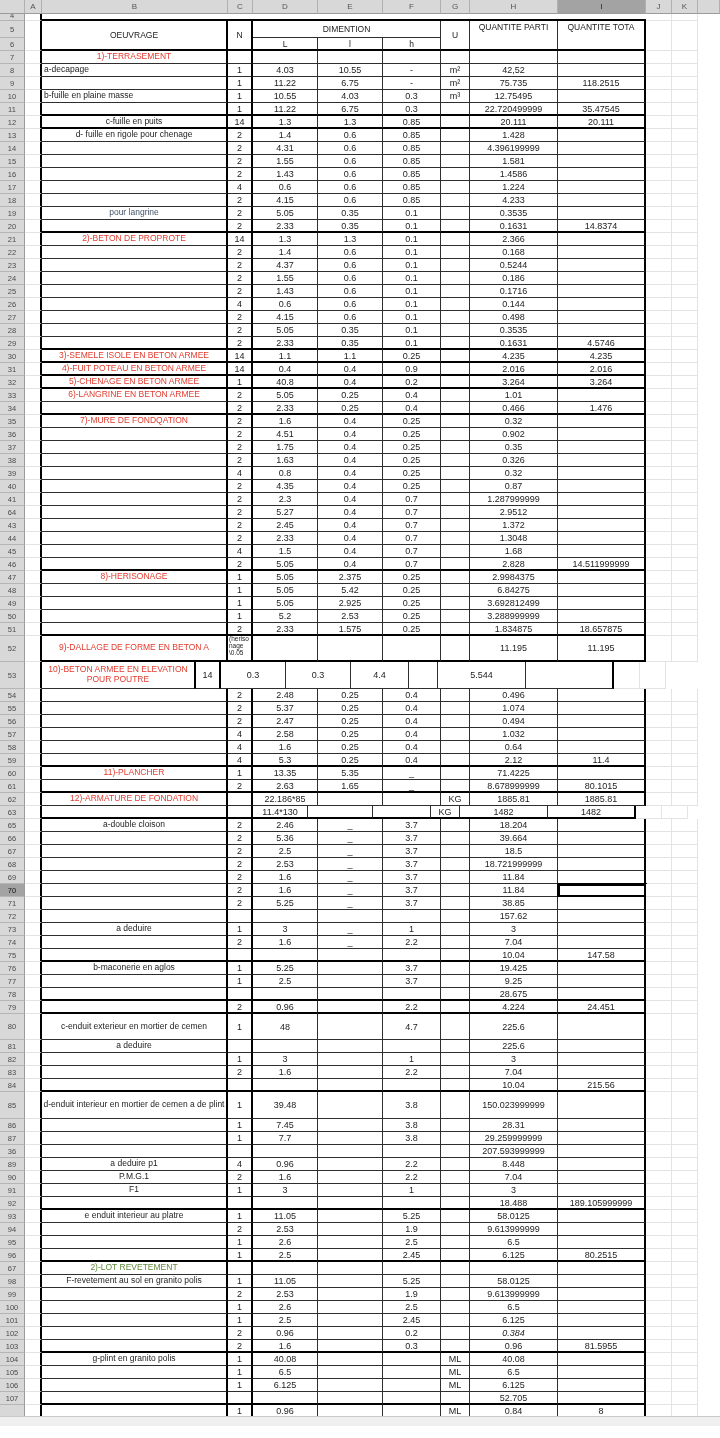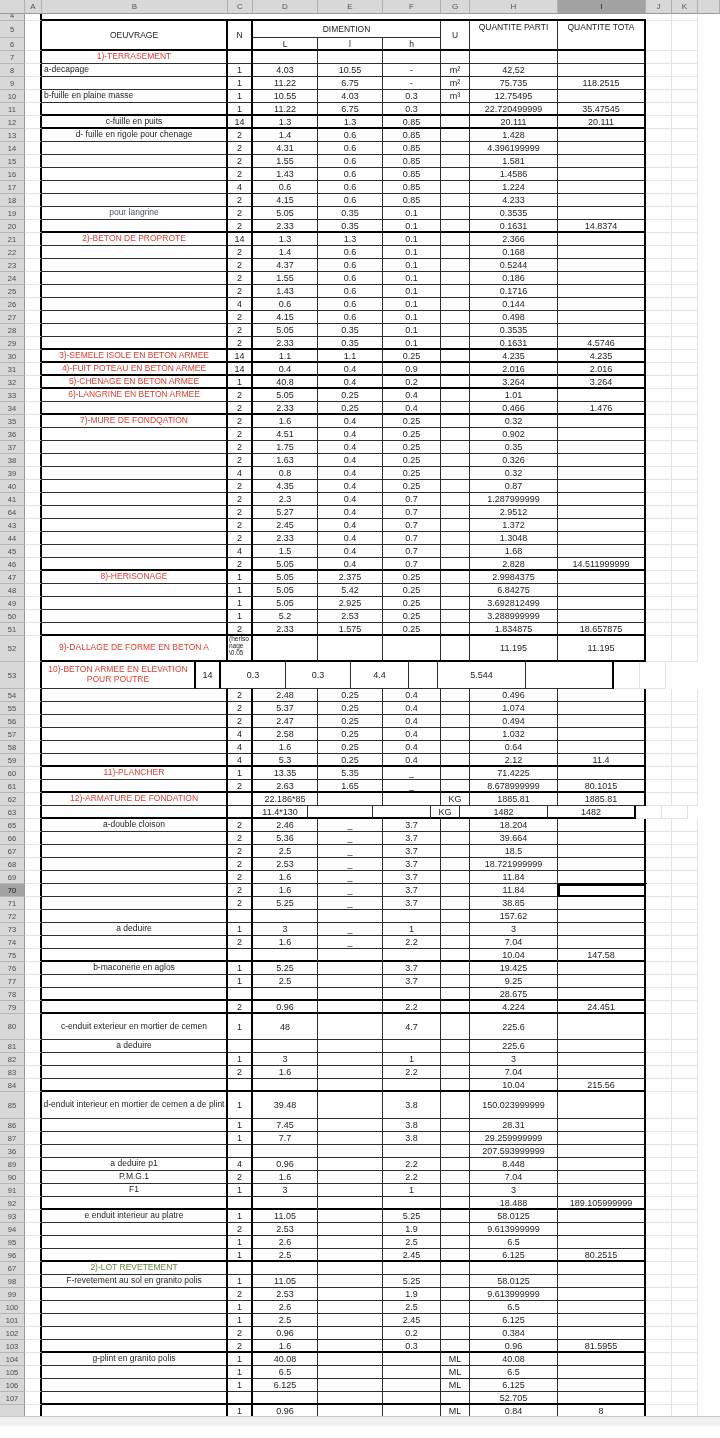--- a/index.html
+++ b/index.html
@@ -1511,21 +1511,21 @@
       </div>
       <div class="row" style="height: 13px;">
         <div class="gut">102</div>
         <div class="cell lt aedge" style="width: 17px;"></div>
         <div class="cell dk r2 bcell" style="width: 186px;"></div>
         <div class="cell dk r2" style="width: 25px;">2</div>
         <div class="cell dk" style="width: 65px;">0.96</div>
         <div class="cell dk" style="width: 65px;"></div>
         <div class="cell dk" style="width: 58px;">0.2</div>
         <div class="cell dk" style="width: 29px;"></div>
-        <div class="cell dk" style="width: 88px;">0.384</div>
+        <div class="cell dk" style="width: 88px; font-style: italic;">0.384</div>
         <div class="cell dk r2" style="width: 88px;"></div>
         <div class="cell lt" style="width: 26px;"></div>
         <div class="cell lt" style="width: 26px;"></div>
         <div class="cell " style="width: 22px;"></div>
       </div>
       <div class="row tb" style="height: 13px;">
         <div class="gut">103</div>
         <div class="cell lt aedge" style="width: 17px;"></div>
         <div class="cell dk r2 bcell" style="width: 186px;"></div>
         <div class="cell dk r2" style="width: 25px;">2</div>

